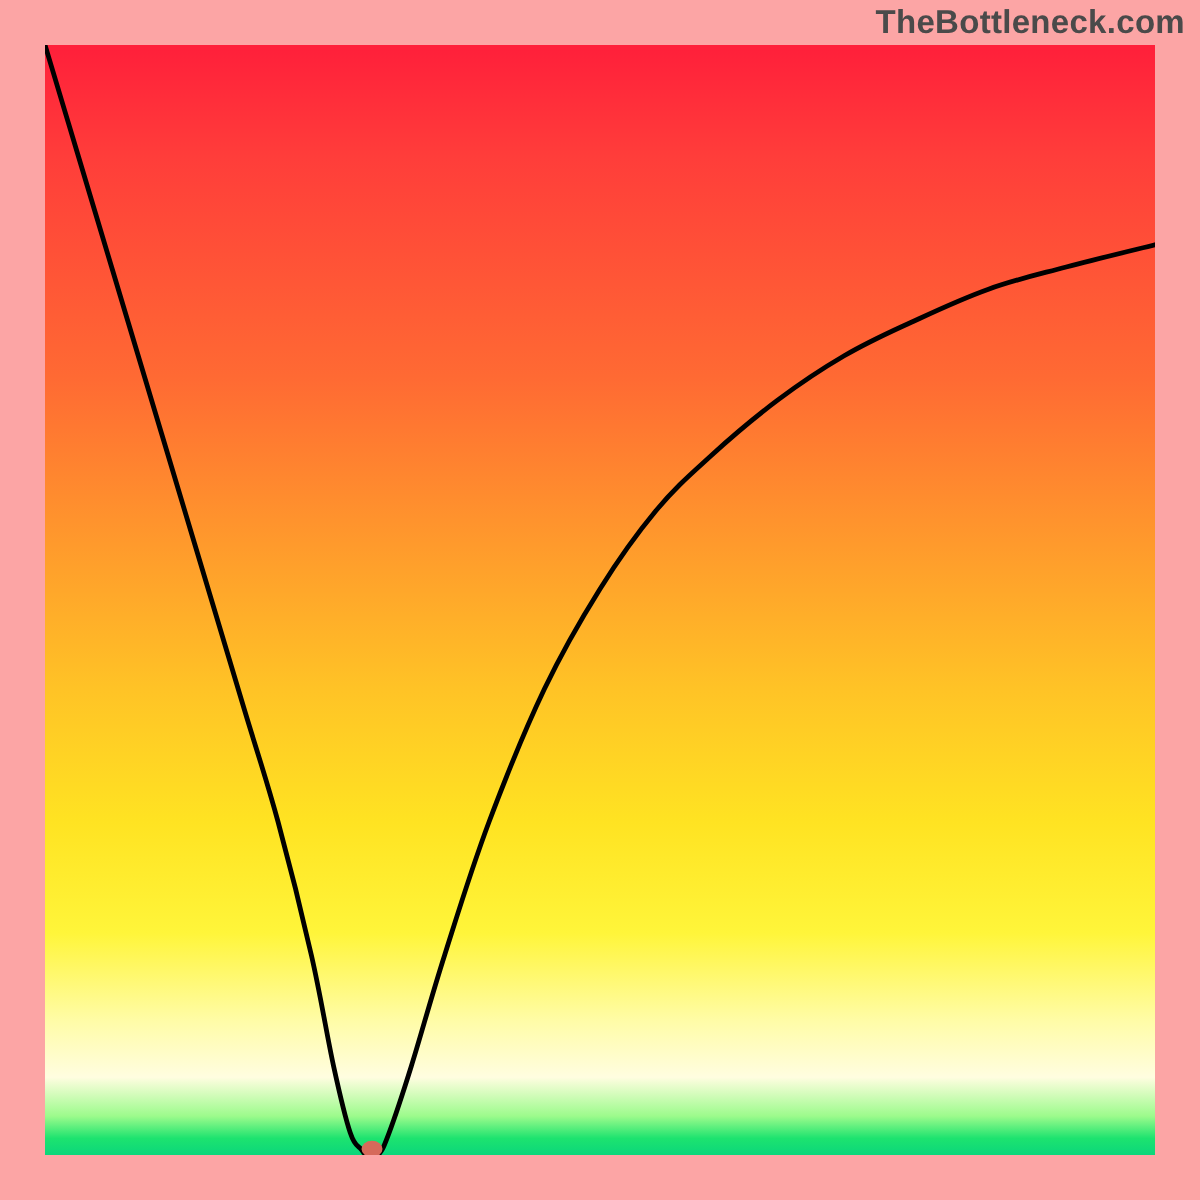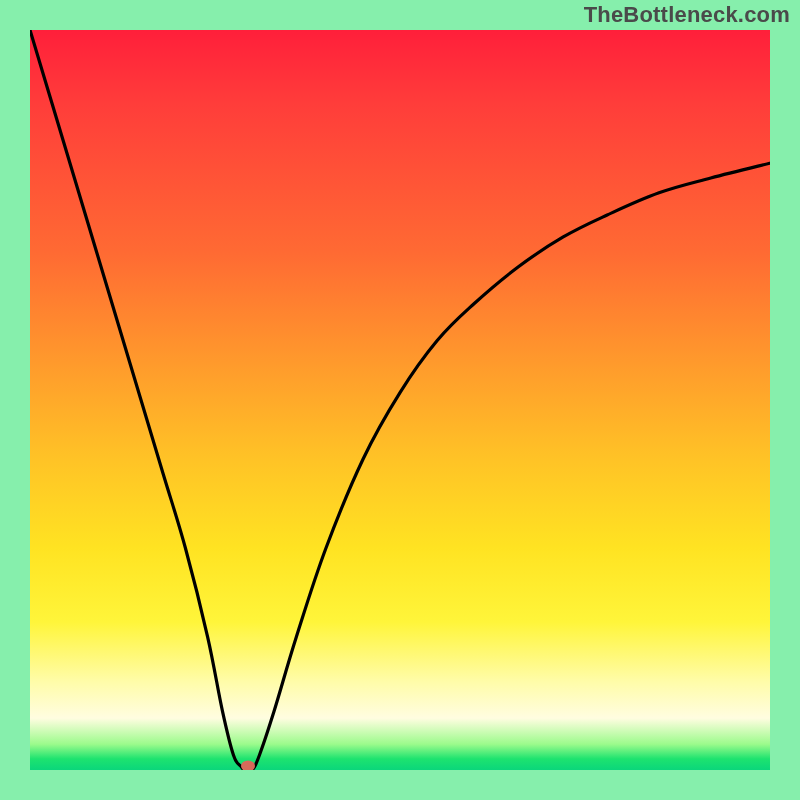--- a/index.html
+++ b/index.html
@@ -8,21 +8,21 @@
     width: 800px;
     height: 800px;
     background: #000;
     font-family: Arial, Helvetica, sans-serif;
     overflow: hidden;
   }
   .frame {
     position: relative;
     width: 800px;
     height: 800px;
-    background: #86efac;
+    background: #fca5a5;
   }
   .watermark {
     position: absolute;
     top: 2px;
     right: 10px;
     color: #4a4a4a;
     font-size: 22px;
     font-weight: 600;
     letter-spacing: 0.2px;
     user-select: none;

